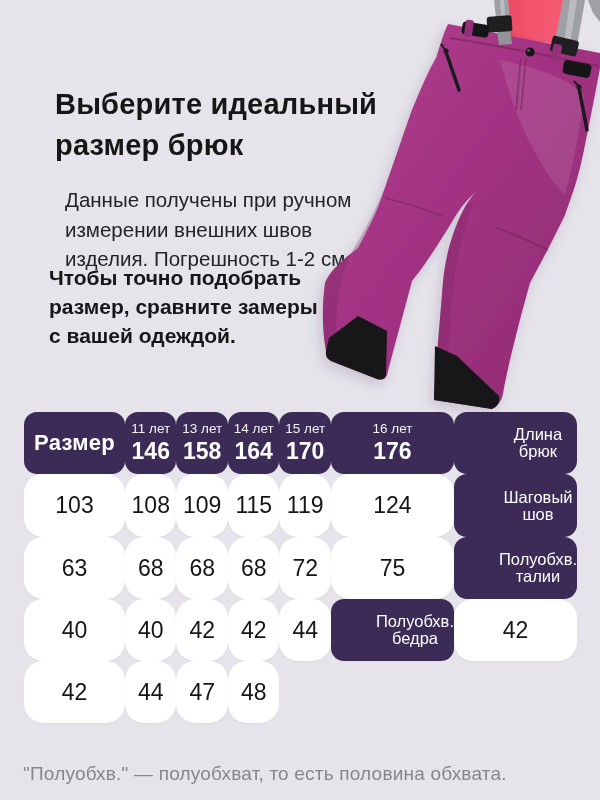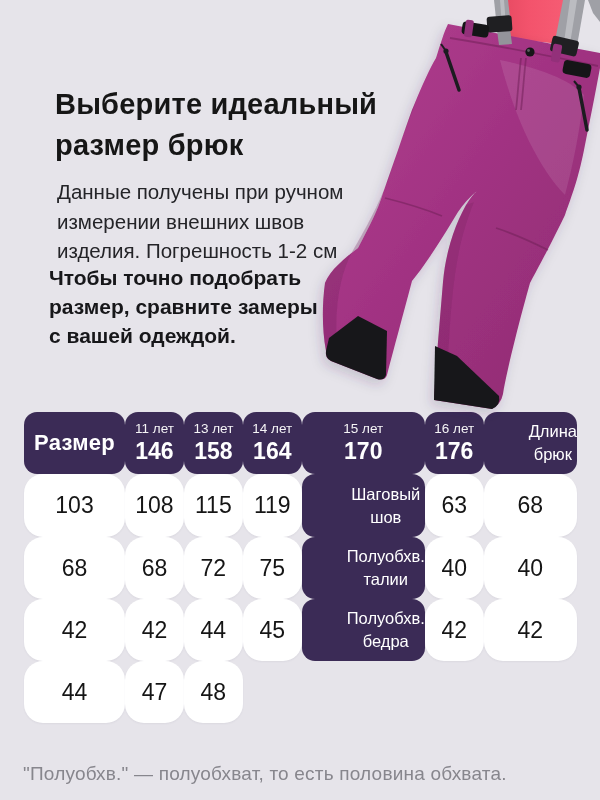--- a/index.html
+++ b/index.html
@@ -10,21 +10,21 @@
     -webkit-font-smoothing:antialiased;
   }
   
   .copy{position:absolute;left:55px;top:0;width:420px;z-index:2;}
   .title{
     position:absolute;left:0;top:84px;margin:0;width:420px;
     font-size:29px;line-height:41px;font-weight:700;color:var(--text-dark,#161616);
     white-space:pre-line;letter-spacing:.2px;
   }
   .subtitle{
-    position:absolute;left:-6px;top:169px;margin:8px;width:420px;
+    position:absolute;left:-6px;top:169px;margin:16px;width:420px;
     font-size:20.5px;line-height:29.5px;font-weight:400;color:#242428;
     white-space:pre-line;
   }
   .advice{
     position:absolute;left:-6px;top:263px;margin:0;width:420px;
     font-size:21px;line-height:29px;font-weight:700;color:#17171a;
     white-space:pre-line;
   }
   
   .pants{position:absolute;left:300px;top:0;width:300px;height:436px;z-index:3;pointer-events:none;}
@@ -34,21 +34,21 @@
     display:grid;grid-template-columns:101px repeat(6,1fr);
     grid-template-rows:62px 63px 62px 62px 62px;gap:0;
   }
   .cell{display:flex;flex-direction:column;align-items:center;justify-content:center;text-align:center;}
   .head{background:var(--table-purple,#3b2b56);border-radius:13px;color:#fff;}
   .corner{font-size:22px;font-weight:700;letter-spacing:.3px;}
   .age{font-size:13.5px;font-weight:400;opacity:.95;margin-bottom:2px;}
   .num{font-size:23px;font-weight:700;}
   .rowlabel{
     background:var(--table-purple,#3b2b56);border-radius:13px;color:#fff;
-    font-size:16.5px;line-height:23px;white-space:pre-line;padding-left:45px;
+    font-size:16.5px;line-height:17px;white-space:pre-line;padding-left:45px;
   }
   .val{
     background:var(--cell-white,#ffffff);border-radius:19px;
     font-size:23px;color:#151515;box-shadow:0 1px 2px rgba(59,43,86,.06);
   }
   
   .footnote{
     position:absolute;left:23px;top:763px;margin:0;
     font-size:19px;color:var(--footnote-gray,#87868d);letter-spacing:.2px;
   }
@@ -187,40 +187,41 @@
     </div>
     <div class="cell head">
       <span class="age">16 лет</span>
       <span class="num">176</span>
     </div>
 
     <div class="cell rowlabel">Длина
 брюк</div>
     <div class="cell val">103</div>
     <div class="cell val">108</div>
+    <div class="cell val">109</div>
     <div class="cell val">115</div>
     <div class="cell val">119</div>
+    <div class="cell val">124</div>
 
     <div class="cell rowlabel">Шаговый
 шов</div>
     <div class="cell val">63</div>
     <div class="cell val">68</div>
     <div class="cell val">68</div>
     <div class="cell val">68</div>
     <div class="cell val">72</div>
     <div class="cell val">75</div>
 
     <div class="cell rowlabel">Полуобхв.
 талии</div>
     <div class="cell val">40</div>
     <div class="cell val">40</div>
     <div class="cell val">42</div>
     <div class="cell val">42</div>
     <div class="cell val">44</div>
-    <div class="cell val">45</div>
 
     <div class="cell rowlabel">Полуобхв.
 бедра</div>
     <div class="cell val">42</div>
     <div class="cell val">42</div>
     <div class="cell val">44</div>
     <div class="cell val">47</div>
     <div class="cell val">48</div>
   </div>
 

